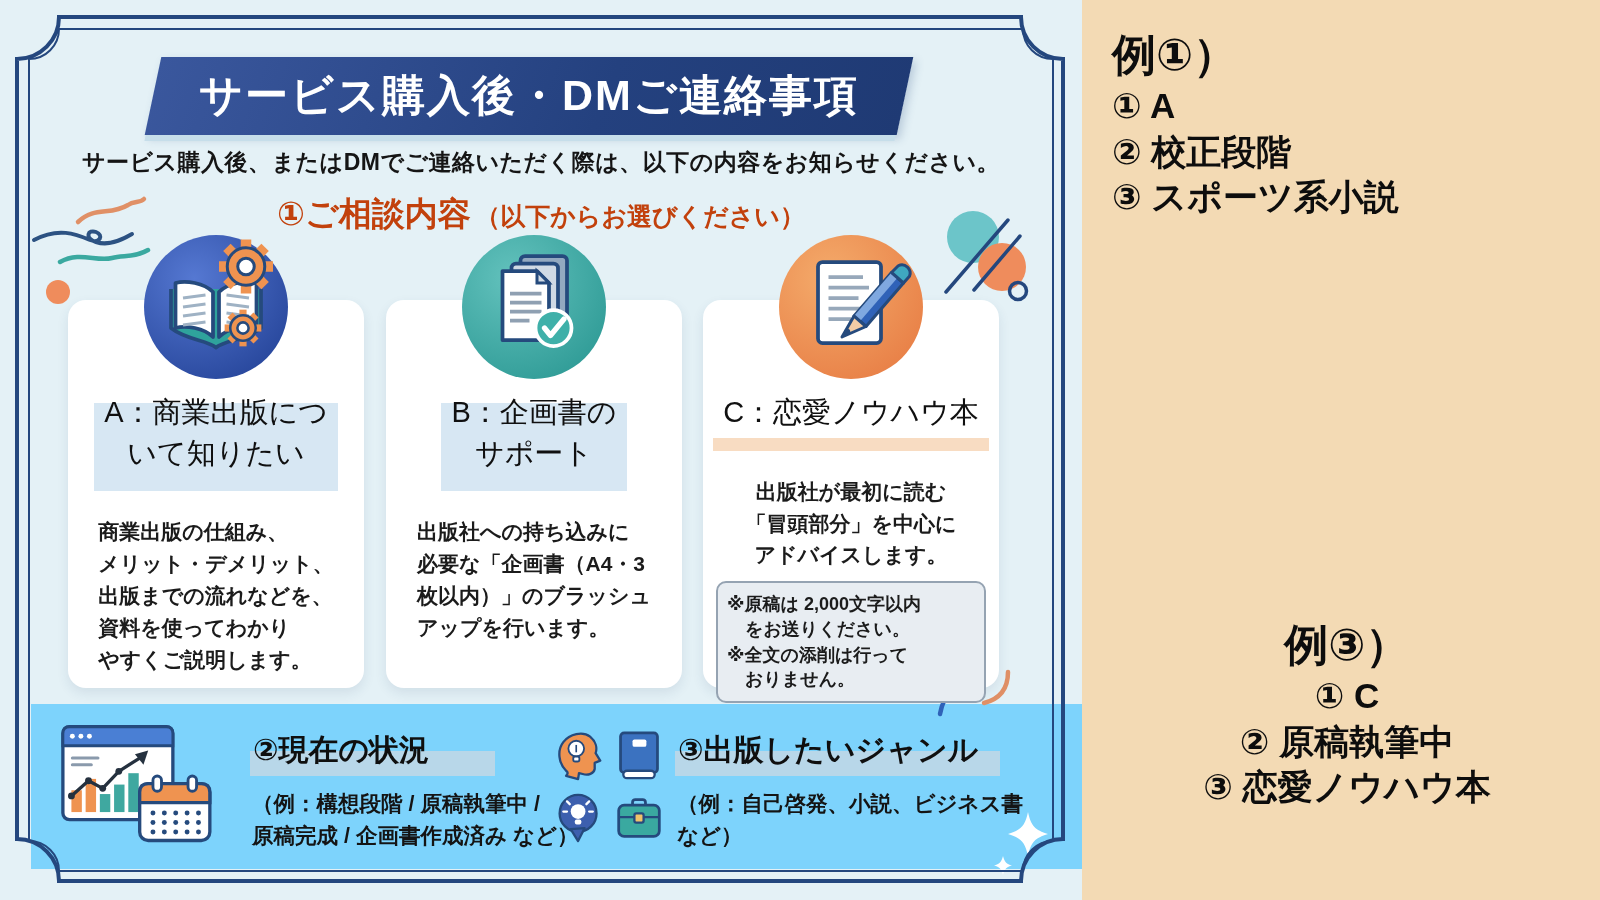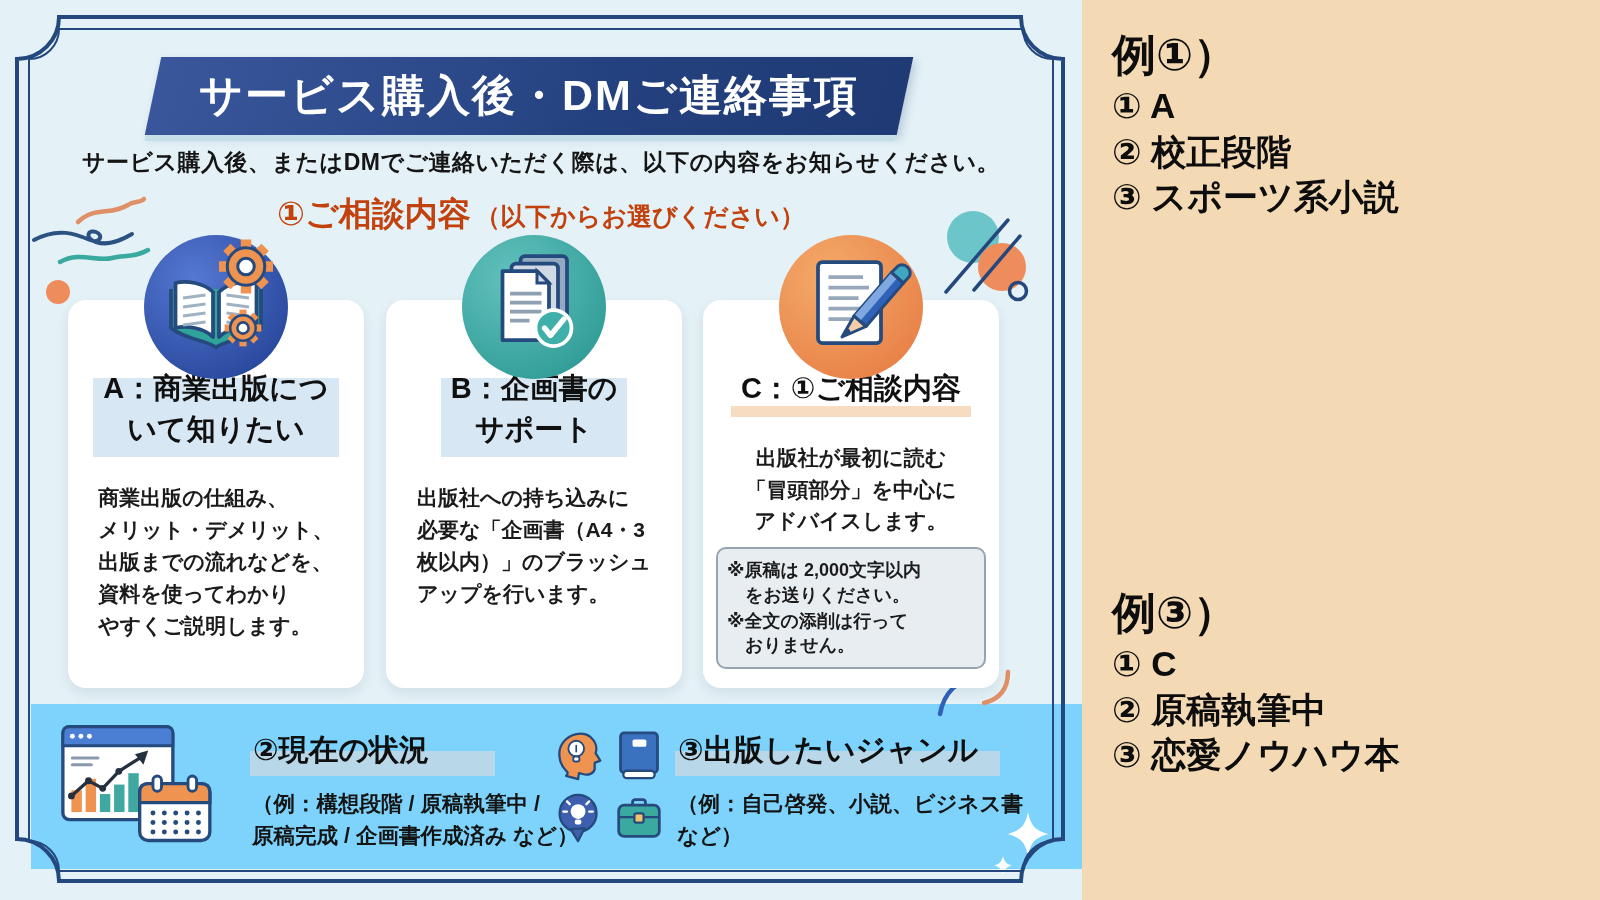--- a/index.html
+++ b/index.html
@@ -28,22 +28,22 @@
   .consult-heading{position:absolute;left:0;top:192px;width:1082px;text-align:center;color:#c2410c;}
   .consult-heading .main{font-size:33px;font-weight:bold;}
   .consult-heading .note{font-size:25px;font-weight:bold;}
 
   
   .card{position:absolute;top:300px;width:296px;height:388px;background:#fff;border-radius:18px;
     box-shadow:0 5px 12px rgba(40,70,110,.10);text-align:center;}
   .card-a{left:68px;} .card-b{left:386px;} .card-c{left:703px;}
   .card-icon{position:absolute;top:232px;width:150px;height:150px;}
   .icon-a{left:141px;} .icon-b{left:459px;} .icon-c{left:776px;}
-  .card-title{display:inline-block;margin-top:66px;font-size:29px;font-weight:bold;color:#101010;
-    line-height:1.4;white-space:pre-line;padding:2px 10px 8px;}
+  .card-title{display:inline-block;margin-top:90px;font-size:29px;font-weight:normal;color:#101010;
+    line-height:1.4;white-space:pre-line;padding:2px 10px 18px;}
   .hl-blue{background:linear-gradient(180deg,rgba(215,231,243,0) 13%,#d7e7f3 13%);}
   .hl-peach{background:linear-gradient(0deg,#f8dcc2 22%,rgba(248,220,194,0) 22%);}
   .card-body{display:inline-block;margin-top:25px;text-align:left;font-size:21px;font-weight:bold;
     line-height:1.52;color:#1b1b1b;white-space:pre-line;}
   .note-box{margin:10px 13px 0;background:#e8edf2;border:2px solid #95a3b2;border-radius:10px;
     padding:7px 9px;text-align:left;}
   .note-box .note-line{margin:2px 0;font-size:18px;font-weight:bold;line-height:1.35;color:#1b1b1b;white-space:pre-line;}
 
   
   .band{position:absolute;left:31px;top:704px;width:1184px;height:165px;background:#7dd3fc;padding-left:32px;}
@@ -52,21 +52,21 @@
   .g2-heading{left:219px;top:26px;padding:0 66px 5px 3px;}
   .g3-heading{left:644px;top:26px;padding:0 22px 5px 3px;}
   .band-example{position:absolute;font-size:21.5px;font-weight:bold;color:#141414;line-height:1.5;white-space:pre-line;}
   .g2-example{left:221px;top:84px;}
   .g3-example{left:646px;top:84px;}
   .g2-icon{position:absolute;left:26px;top:18px;}
   .g3-icons{position:absolute;left:524px;top:26px;width:110px;display:grid;grid-template-columns:48px 48px;gap:10px 12px;}
 
   
   .ex-block{position:absolute;left:30px;width:470px;color:#0d0d0d;}
-  .ex-1{top:26px;} .ex-2{top:322px;} .ex-3{top:584px;}
+  .ex-1{top:26px;} .ex-2{top:322px;} .ex-3{top:616px;text-align:center;}
   .ex-label{font-size:44px;font-weight:bold;line-height:1.3;}
   .ex-item{font-size:35px;font-weight:bold;line-height:1.3;}
 </style>
 </head>
 <body>
 
 <div class="left-panel">
 
   <div class="band">
 
@@ -193,21 +193,21 @@
   <div class="card card-b">
     <div class="card-title hl-blue">B：企画書の
 サポート</div>
     <div class="card-body">出版社への持ち込みに
 必要な「企画書（A4・3
 枚以内）」のブラッシュ
 アップを行います。</div>
   </div>
 
   <div class="card card-c">
-    <div class="card-title hl-peach">C：①ご相談内容</div>
+    <div class="card-title hl-peach">C：恋愛ノウハウ本</div>
     <div class="card-body" style="text-align:center;">出版社が最初に読む
 「冒頭部分」を中心に
 アドバイスします。</div>
     <div class="note-box">
       <div class="note-line">※原稿は 2,000文字以内
 　をお送りください。</div>
       <div class="note-line">※全文の添削は行って
 　おりません。</div>
     </div>
   </div>

